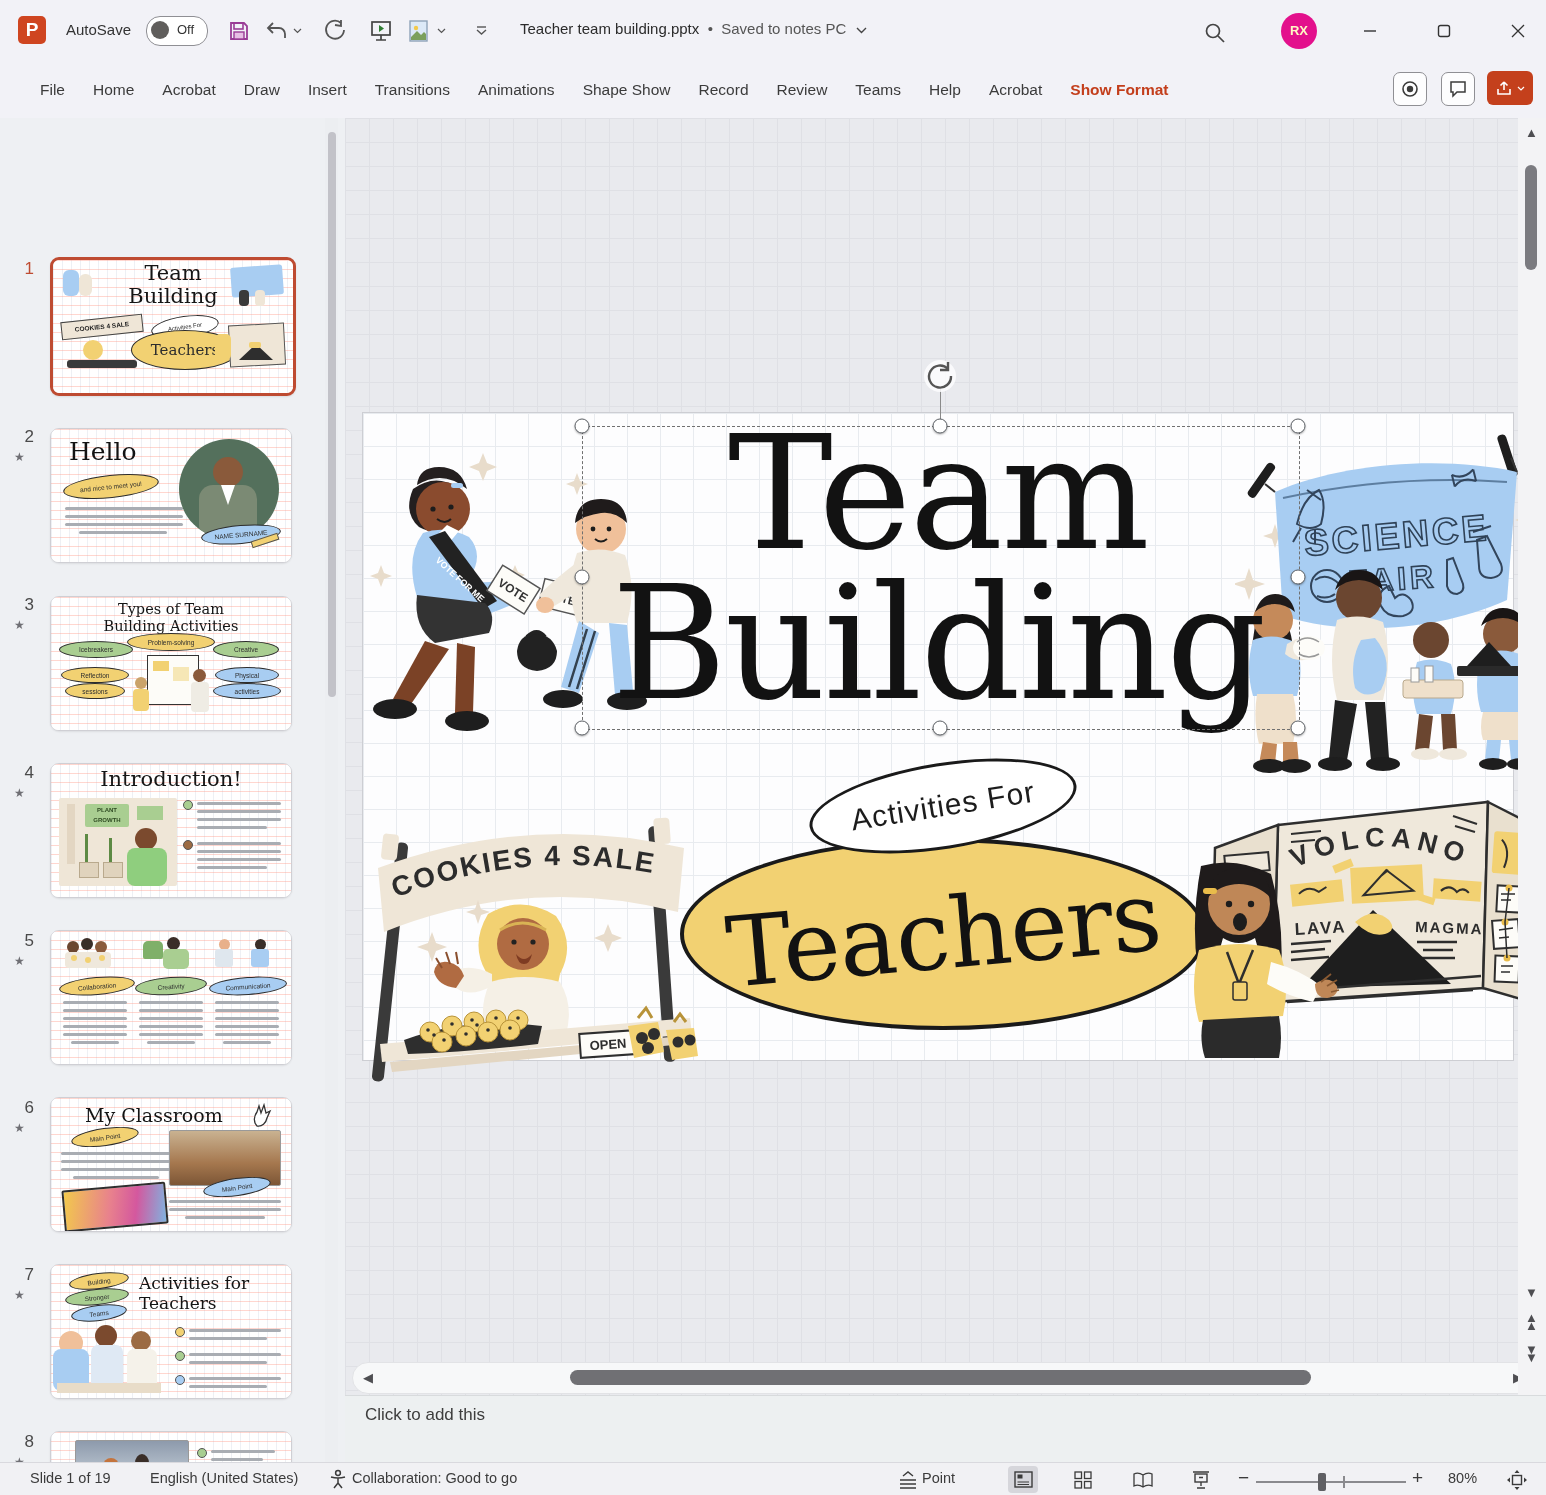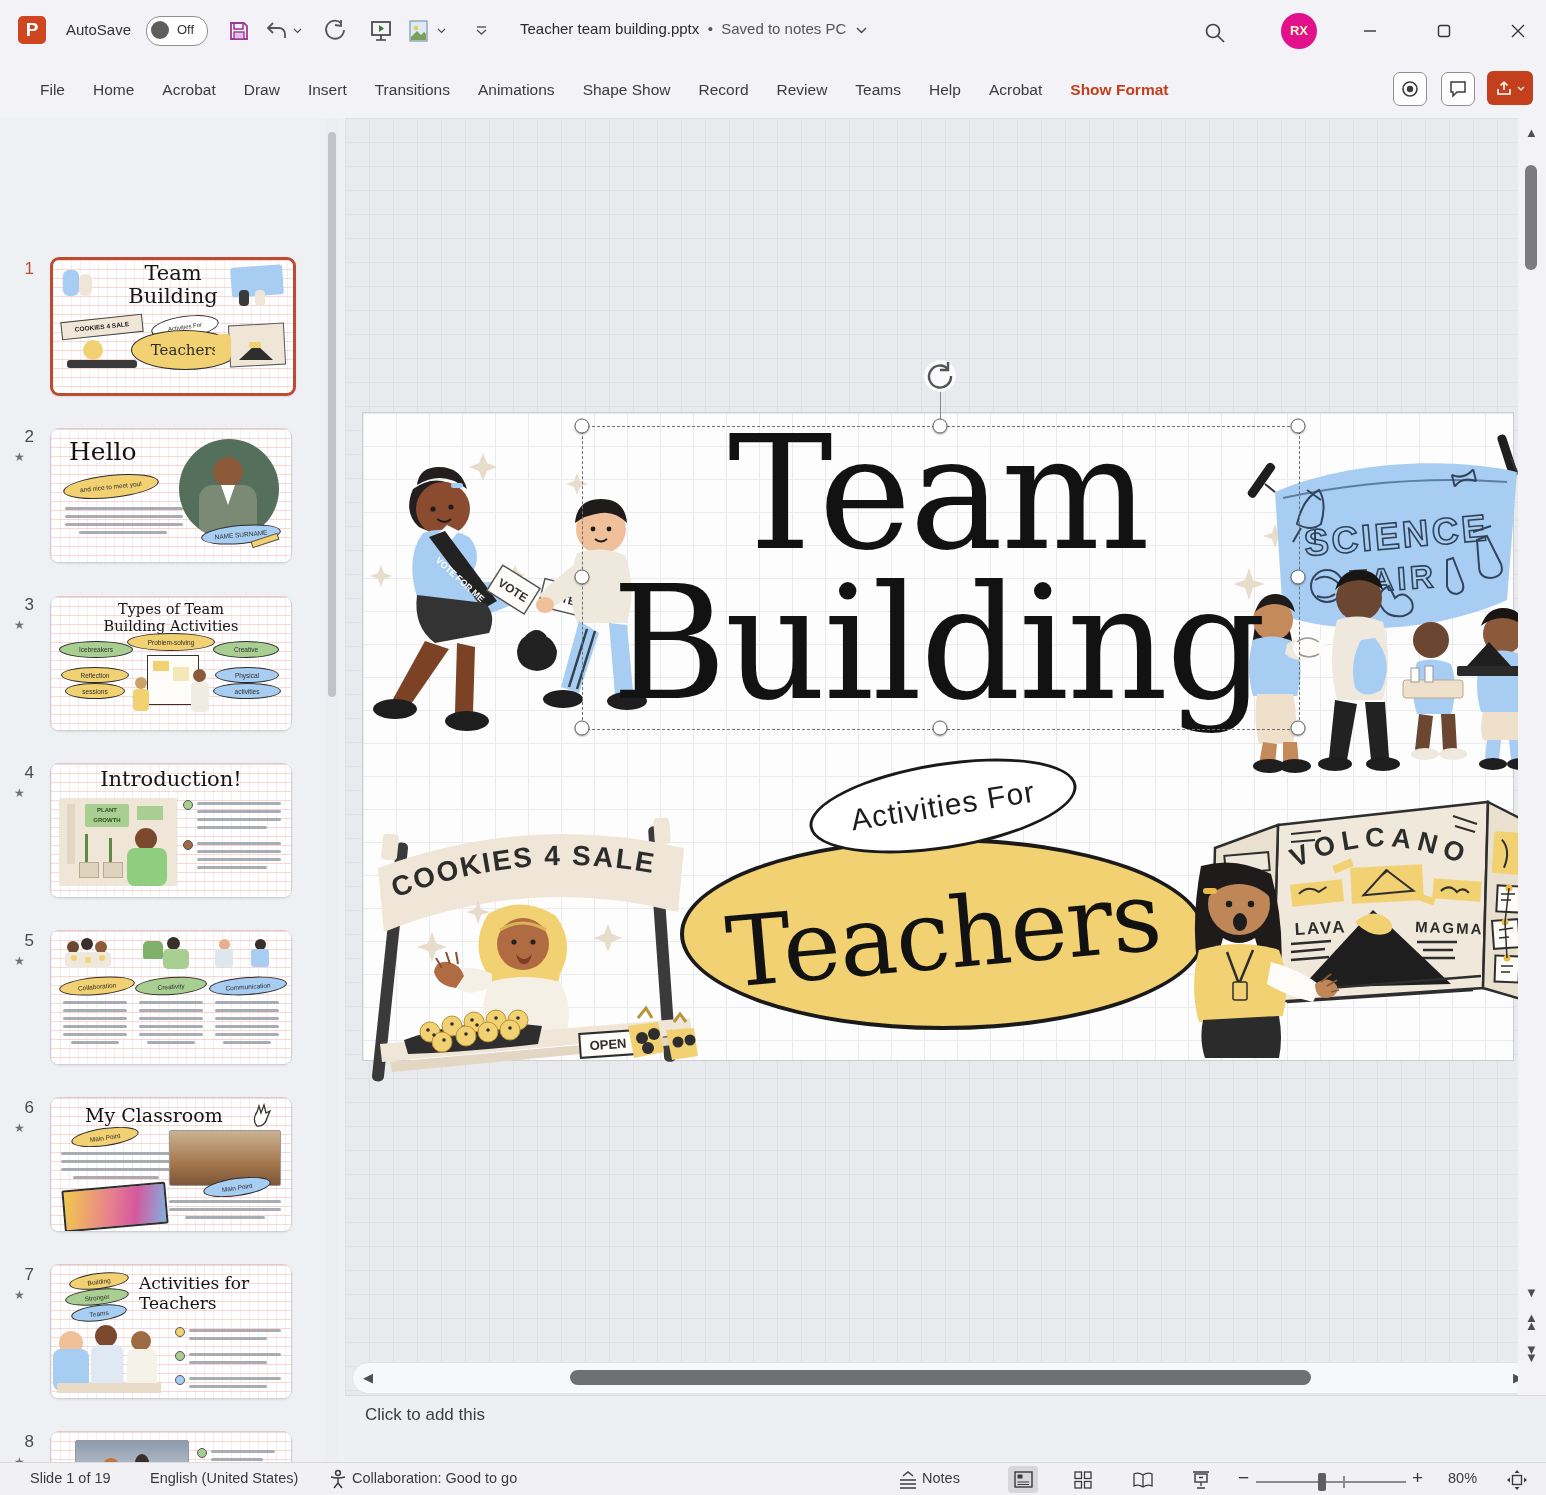--- a/index.html
+++ b/index.html
@@ -732,21 +732,21 @@
   <svg class="abs" style="left:328px;top:6px" width="20" height="20" viewBox="0 0 20 20">
     <circle cx="10" cy="4" r="2.4" fill="none" stroke="#3b3b3b" stroke-width="1.5"></circle>
     <path d="M3 8 Q10 10 17 8 M10 9 V14 M10 14 L6 19 M10 14 L14 19" fill="none" stroke="#3b3b3b" stroke-width="1.5"></path>
   </svg>
   <div class="abs stat" style="left:352px">Collaboration: Good to go</div>
 
   <svg class="abs" style="left:898px;top:8px" width="20" height="18" viewBox="0 0 20 18">
     <path d="M5 5 L10 1 L15 5" fill="none" stroke="#3b3b3b" stroke-width="1.4"></path>
     <path d="M2 9 H18 M2 13 H18 M2 17 H18" stroke="#3b3b3b" stroke-width="1.4"></path>
   </svg>
-  <div class="abs stat" style="left:922px">Notes</div>
+  <div class="abs stat" style="left:922px">Point</div>
 
   <div class="abs viewbtn sel" style="left:1008px">
     <svg width="19" height="17" viewBox="0 0 19 17">
       <rect x="1" y="1" width="17" height="15" fill="none" stroke="#3b3b3b" stroke-width="1.4"></rect>
       <rect x="3.5" y="3.5" width="5" height="4" fill="#3b3b3b"></rect>
       <path d="M3.5 11 H15 M3.5 13.5 H15" stroke="#3b3b3b" stroke-width="1.2"></path>
     </svg>
   </div>
   <div class="abs viewbtn" style="left:1068px">
     <svg width="18" height="18" viewBox="0 0 18 18">

